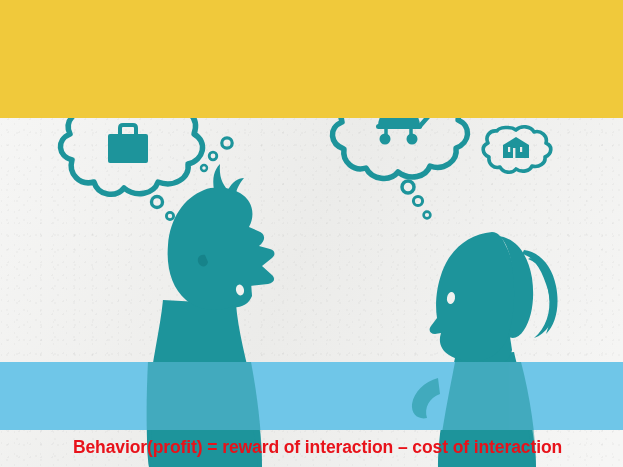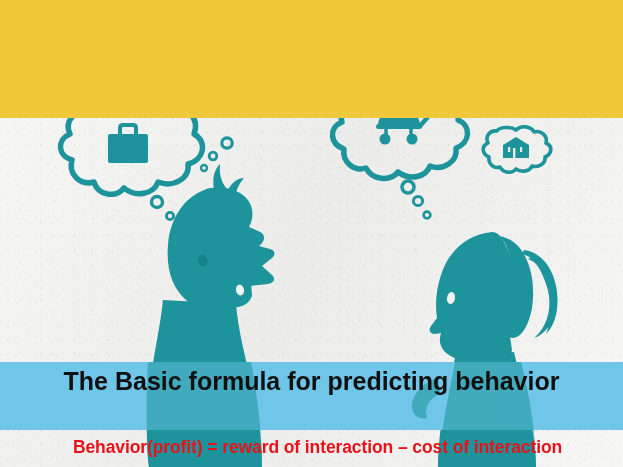--- a/index.html
+++ b/index.html
@@ -279,16 +279,15 @@
       <path d="M438 378 C 424 382, 414 392, 412 404 C 411 414, 418 420, 427 418 C 424 408, 429 398, 440 394 Z" fill="#1d949b"></path>
     </g>
 
     <g>
       <path d="M152 430 C 150 444, 150 458, 151 467 L 258 467 C 258 456, 256 442, 253 430 Z" fill="#1d949b"></path>
       <path d="M444 430 C 441 444, 439 458, 439 467 L 534 467 C 534 455, 531 442, 528 430 Z" fill="#1d949b"></path>
     </g>
   </svg>
 
   <div class="cyan-band"></div>
-  <div class="subtitle-text">The Basic formula for predicting behavior</div>
   <div class="formula-text">Behavior(profit) = reward of interaction – cost of interaction</div>
 
 </div>
 
 </body></html>

